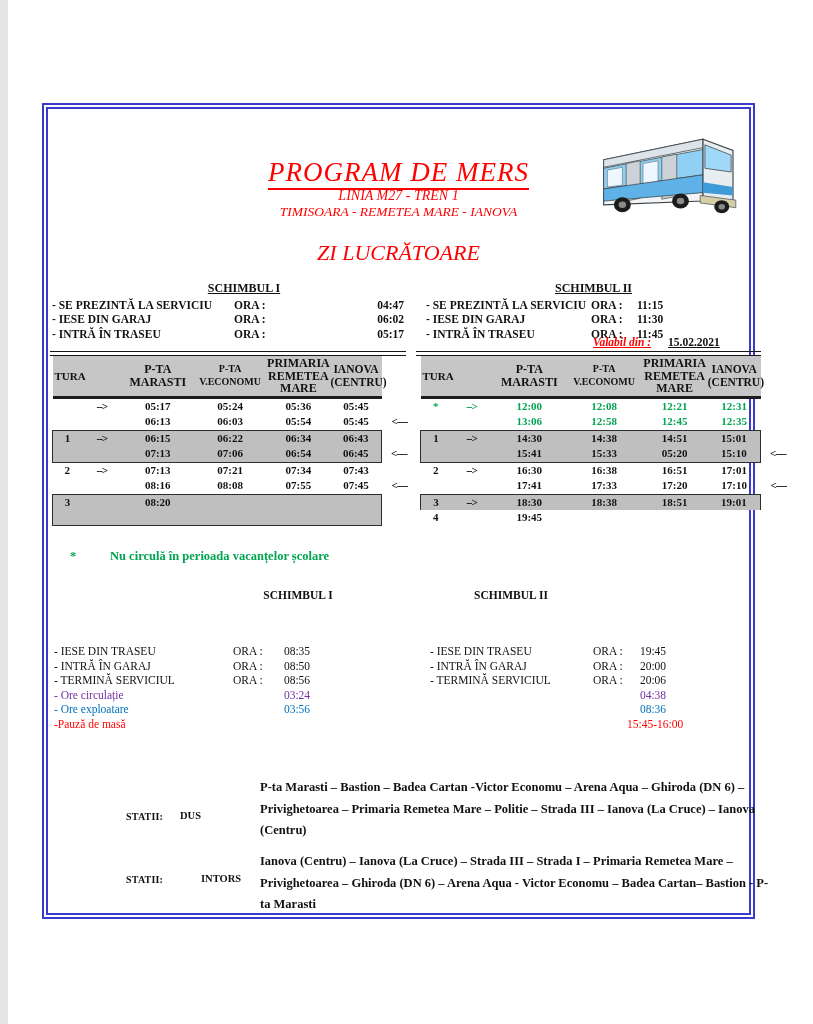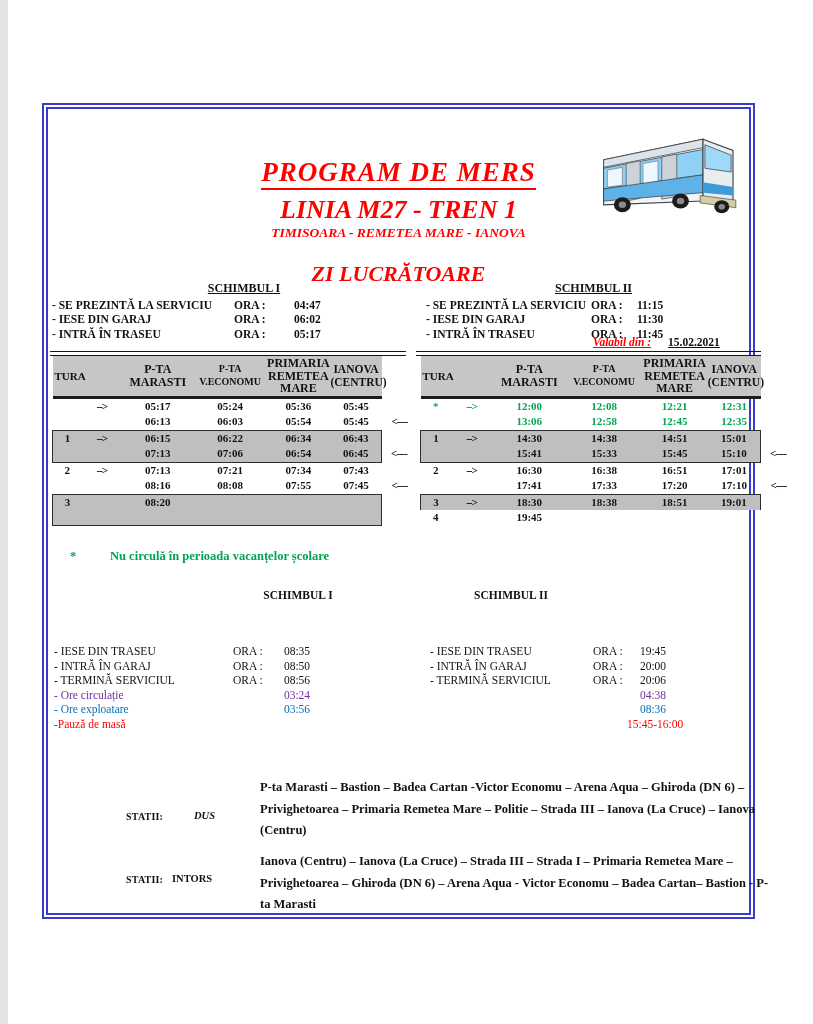--- a/index.html
+++ b/index.html
@@ -12,37 +12,37 @@
     width:813px;height:1024px;position:relative;background:#ffffff;
     font-family:"Liberation Serif","DejaVu Serif",serif;color:var(--ink);
     overflow:hidden;
   }
   .edge-strip{position:absolute;left:0;top:0;width:8px;height:1024px;background:#e4e4e6;}
   .page{
     position:absolute;left:42px;top:103px;width:713px;height:816px;
     border:6px double var(--frame);background:#fff;overflow:visible;
   }
   
-  .title-wrap{position:absolute;left:0;top:48px;width:100%;text-align:center;color:var(--red);font-weight:bold;font-style:italic;}
+  .title-wrap{position:absolute;left:0;top:48px;width:100%;text-align:center;color:var(--red);font-weight:normal;font-style:italic;}
   .t-main{font-size:27px;letter-spacing:1px;}
   .t-main span{border-bottom:2.5px solid var(--red);padding-bottom:1px;}
-  .t-line{font-size:26px;margin-top:7px;}
+  .t-line{font-size:14px;}
   .t-route{font-size:13.5px;}
   .t-day{font-size:22px;margin-top:20px;}
   .bus{position:absolute;left:550px;top:16px;width:150px;height:94px;}
   
   .ss{position:absolute;font-size:11.5px;font-weight:bold;line-height:14.5px;}
   .ss-title{text-align:center;text-decoration:underline;font-size:12px;margin-bottom:2px;}
   .ss-left{left:4px;top:172px;width:356px;}
   .ss-left .ss-title{padding-left:28px;}
   .ss-right{left:378px;top:172px;width:335px;}
   .sh-row{white-space:nowrap;}
   .ss-left .sh-label{display:inline-block;width:182px;}
   .ss-left .sh-ora{display:inline-block;width:60px;}
-  .ss-left .sh-time{display:inline-block;width:110px;text-align:left;}
+  .ss-left .sh-time{display:inline-block;width:110px;text-align:right;}
   .ss-right .sh-label{display:inline-block;width:165px;}
   .ss-right .sh-ora{display:inline-block;width:46px;}
   .ss-right .sh-time{display:inline-block;width:60px;text-align:left;}
   .valabil{position:absolute;left:545px;top:227px;font-size:11.5px;white-space:nowrap;}
   .valabil .vl{color:var(--red);font-style:italic;text-decoration:underline;font-weight:bold;}
   .valabil .vd{font-weight:bold;text-decoration:underline;margin-left:14px;}
   
   .dline{position:absolute;height:5px;border-top:1.6px solid #161616;border-bottom:1.6px solid #161616;top:242px;}
   .dline-left{left:2px;width:356px;}
   .dline-right{left:368px;width:345px;}
@@ -281,21 +281,21 @@
           <td class="c-time">14:30</td>
           <td class="c-time">14:38</td>
           <td class="c-time">14:51</td>
           <td class="c-time">15:01</td>
         </tr>
         <tr class="shade box-bottom">
           <td class="c-tura"></td>
           <td class="c-arrow"></td>
           <td class="c-time">15:41</td>
           <td class="c-time">15:33</td>
-          <td class="c-time">15:45</td>
+          <td class="c-time">05:20</td>
           <td class="c-time">15:10<span class="ret-arrow">&lt;----</span></td>
         </tr>
         <tr class="">
           <td class="c-tura">2</td>
           <td class="c-arrow">--&gt;</td>
           <td class="c-time">16:30</td>
           <td class="c-time">16:38</td>
           <td class="c-time">16:51</td>
           <td class="c-time">17:01</td>
         </tr>
@@ -343,20 +343,20 @@
   <div class="se se-right">
       <div class="sh-row"><span class="sh-label">- IESE DIN TRASEU</span><span class="sh-ora">ORA :</span><span class="sh-time">19:45</span></div>
       <div class="sh-row"><span class="sh-label">- INTRĂ ÎN GARAJ</span><span class="sh-ora">ORA :</span><span class="sh-time">20:00</span></div>
       <div class="sh-row"><span class="sh-label">- TERMINĂ SERVICIUL</span><span class="sh-ora">ORA :</span><span class="sh-time">20:06</span></div>
       <div class="sh-row purple"><span class="sh-label"></span><span class="sh-ora"></span><span class="sh-time">04:38</span></div>
       <div class="sh-row blue"><span class="sh-label"></span><span class="sh-ora"></span><span class="sh-time">08:36</span></div>
       <div class="sh-row red"><span class="sh-label"></span><span class="sh-ora"></span><span class="sh-time">15:45-16:00</span></div>
     </div>
 
   <div class="st-label" style="left:78px;top:702px;">STATII:</div>
-  <div class="st-dir" style="left:146px;top:701px;font-style:italic;">DUS</div>
+  <div class="st-dir" style="left:132px;top:701px;">DUS</div>
   <div class="st-text" style="top:668px;">P-ta Marasti – Bastion – Badea Cartan -Victor Economu – Arena Aqua – Ghiroda (DN 6) – Privighetoarea – Primaria Remetea Mare – Politie – Strada III – Ianova (La Cruce) – Ianova (Centru)</div>
 
   <div class="st-label" style="left:78px;top:765px;">STATII:</div>
-  <div class="st-dir" style="left:124px;top:764px;">INTORS</div>
+  <div class="st-dir" style="left:153px;top:764px;">INTORS</div>
   <div class="st-text" style="top:742px;">Ianova (Centru) – Ianova (La Cruce) – Strada III – Strada I – Primaria Remetea Mare – Privighetoarea – Ghiroda (DN 6) – Arena Aqua - Victor Economu – Badea Cartan– Bastion - P-ta Marasti</div>
 
 </div>
 
 </body></html>

